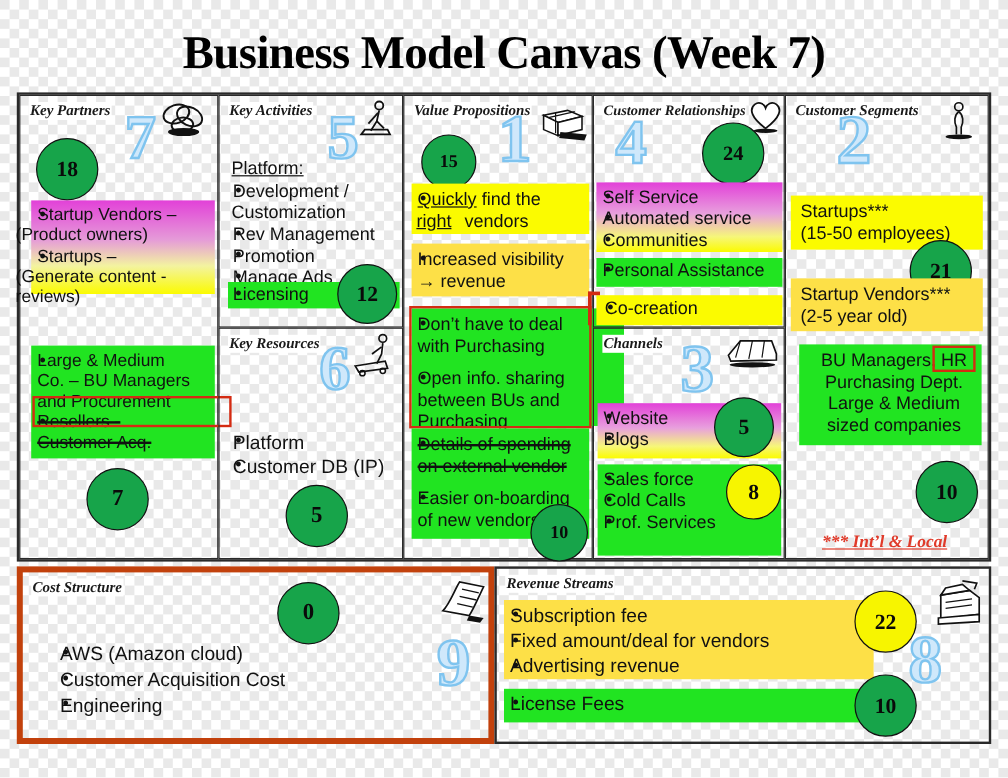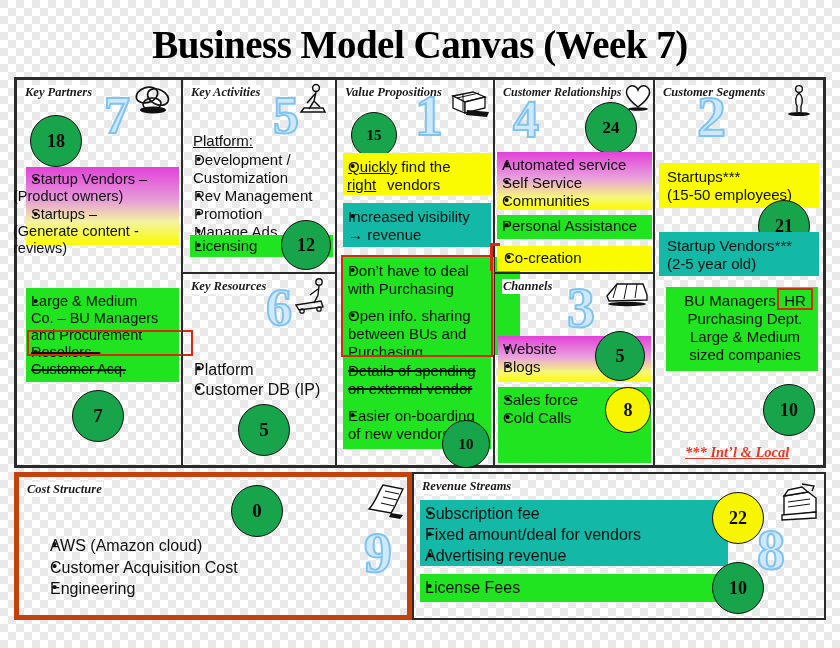--- a/index.html
+++ b/index.html
@@ -40,21 +40,21 @@
     position:absolute;border-radius:50%;display:flex;align-items:center;
     justify-content:center;font-family:"Liberation Serif", serif;
     font-weight:bold;color:#0a0a0a;border:1.5px solid #111;
   }
   .c-green{background:#17a44a;}
   .c-yellow{background:#f7f500;}
 
   .hl{position:absolute;box-sizing:border-box;padding:3px 4px;}
   .hl-green{background:#21e421;}
   .hl-yellow{background:#fbfb00;}
-  .hl-magenta{background:#14b8a6;}
+  .hl-magenta{background:#fde047;}
   .hl-grad{background:linear-gradient(180deg,#e241d8 0%, #e59bd8 42%, #f3f3a0 70%, #fbfb00 100%);}
   .hl-grad2{background:linear-gradient(180deg,#e241d8 0%, #e8a0dd 45%, #f6f67a 78%, #fbfb00 100%);}
 
   ul.bl{margin:0;padding:0;list-style:none;}
   ul.bl li{position:relative;padding-left:1px;}
   ul.bl li:before{content:"\2022";position:absolute;left:3px;top:-1px;font-size:15px;}
   .strike{text-decoration:line-through;text-decoration-thickness:1.6px;}
   .u{text-decoration:underline;}
   .redbox{position:absolute;border:2.5px solid #d42b12;box-sizing:border-box;pointer-events:none;}
   .redline{position:absolute;background:#d42b12;}
@@ -201,22 +201,22 @@
     <div class="secthead" style="font-size:12px;">Customer Relationships</div>
     <svg class="icon" style="left:126px;top:2px;" width="34" height="30" viewBox="0 0 34 30">
       <path d="M17 25 C5 16 3 9 8 5 C12 2 16 5 17 8 C18 5 22 2 26 5 C31 9 29 16 17 25 Z" fill="#fff" stroke="#111" stroke-width="1.5"></path>
       <ellipse cx="17" cy="27" rx="10" ry="1.8" fill="#111"></ellipse>
     </svg>
     <div class="bignum" style="left:18px;top:14px;font-size:52px;">4</div>
     <div class="circle c-green" style="left:90px;top:22px;width:50px;height:50px;font-size:17px;">24</div>
 
     <div class="hl hl-grad2" style="left:2px;top:72px;width:155px;height:58px;">
       <ul class="bl txt15" style="margin-top:1px;">
+        <li>Self Service</li>
         <li>Automated service</li>
-        <li>Self Service</li>
         <li>Communities</li>
       </ul>
     </div>
     <div class="hl hl-green" style="left:2px;top:135px;width:155px;height:24px;padding:0;">
       <ul class="bl txt15" style="margin:2px 0 0 4px;">
         <li>Personal Assistance</li>
       </ul>
     </div>
     <div class="hl hl-yellow" style="left:2px;top:166px;width:155px;height:25px;padding:0;">
       <ul class="bl txt15" style="margin:3px 0 0 6px;">
@@ -239,20 +239,21 @@
         <li>Website</li>
         <li>Blogs</li>
       </ul>
     </div>
     <div class="circle c-green" style="left:100px;top:57px;width:48px;height:48px;font-size:18px;">5</div>
 
     <div class="hl hl-green" style="left:3px;top:113px;width:153px;height:76px;">
       <ul class="bl txt15" style="margin-top:1px;">
         <li>Sales force</li>
         <li>Cold Calls</li>
+        <li>Prof. Services</li>
       </ul>
     </div>
     <div class="circle c-yellow" style="left:110px;top:113px;width:44px;height:44px;font-size:18px;">8</div>
   </div>
 
   <div class="box" style="left:638px;top:0;width:170px;height:387px;">
     <div class="secthead">Customer Segments</div>
     <svg class="icon" style="left:130px;top:4px;" width="30" height="34" viewBox="0 0 30 34">
       <circle cx="14" cy="5" r="3.4" fill="none" stroke="#111" stroke-width="1.4"></circle>
       <path d="M14 9 C10 12 10 18 12 22 L12 28" fill="none" stroke="#111" stroke-width="1.4"></path>

